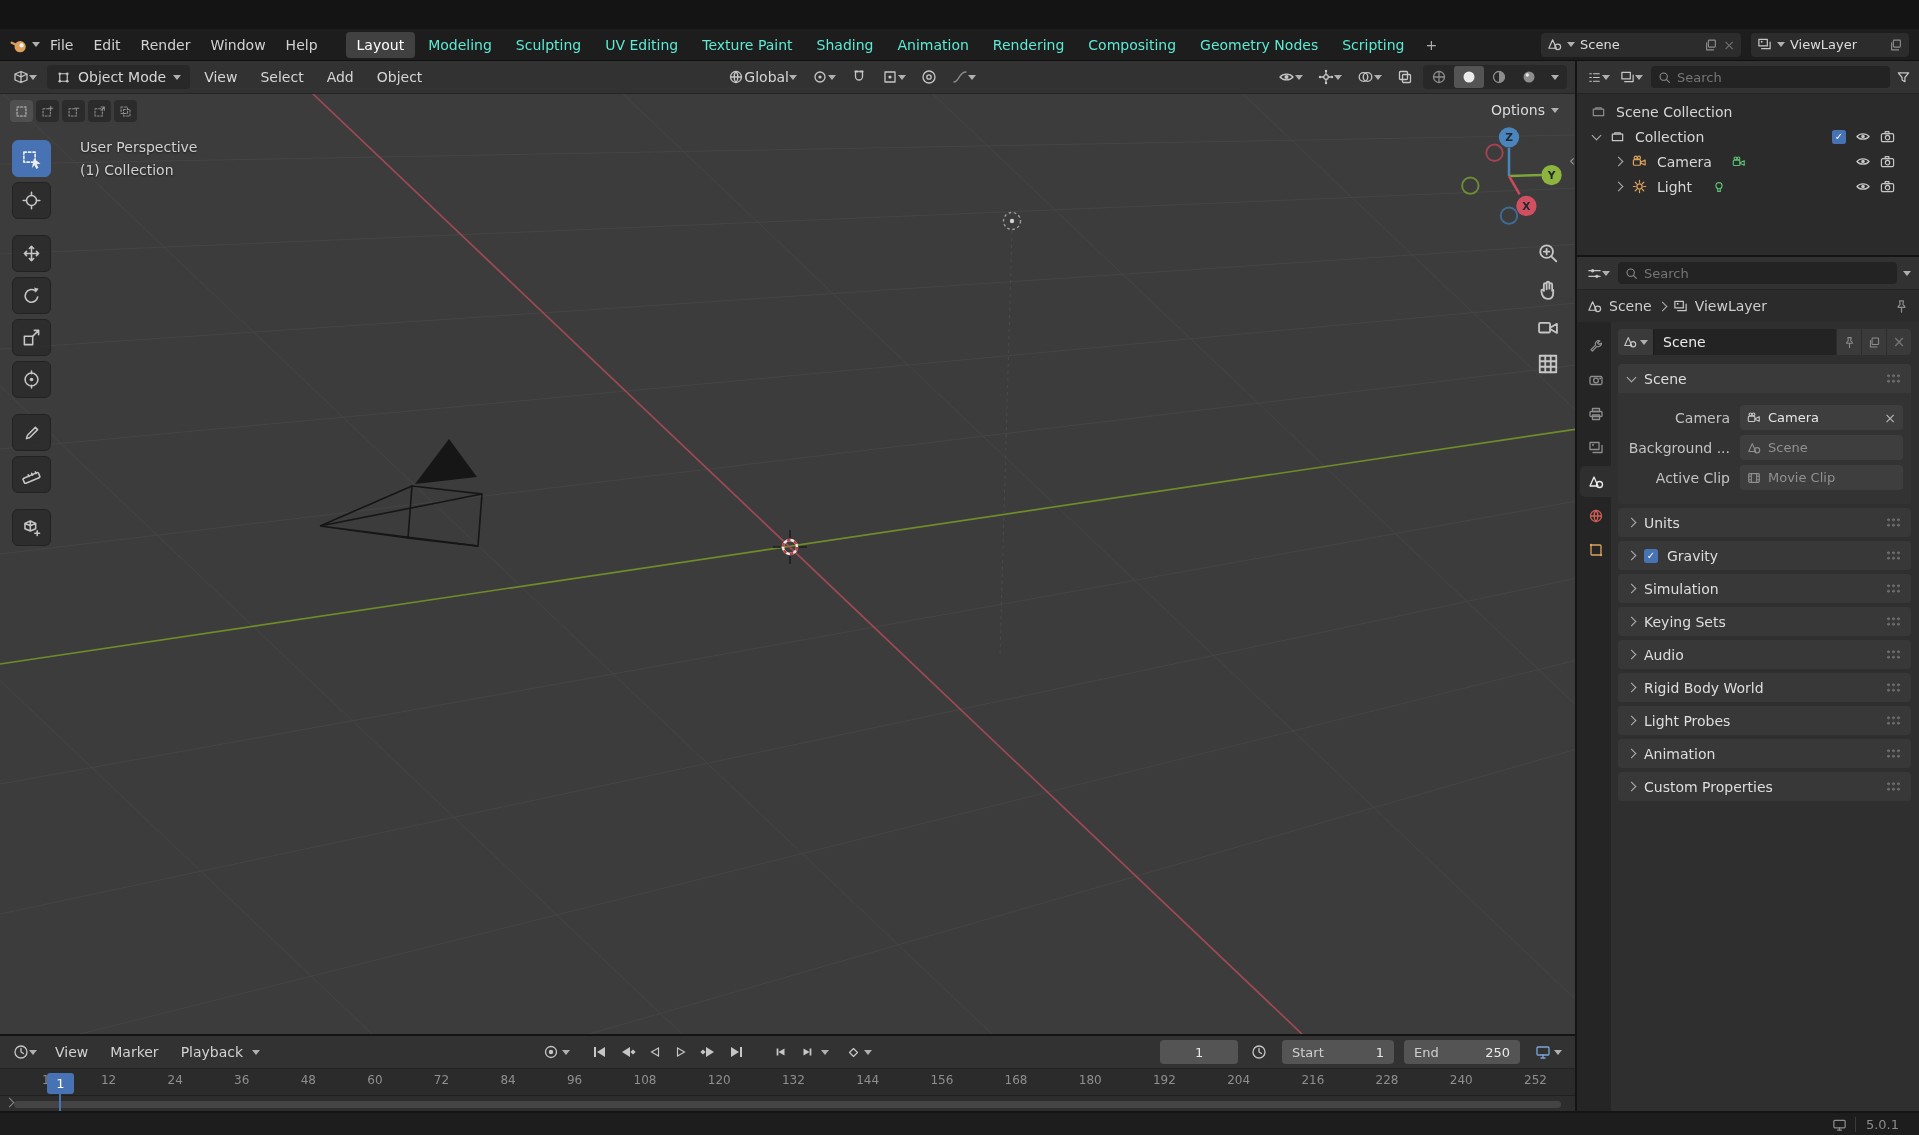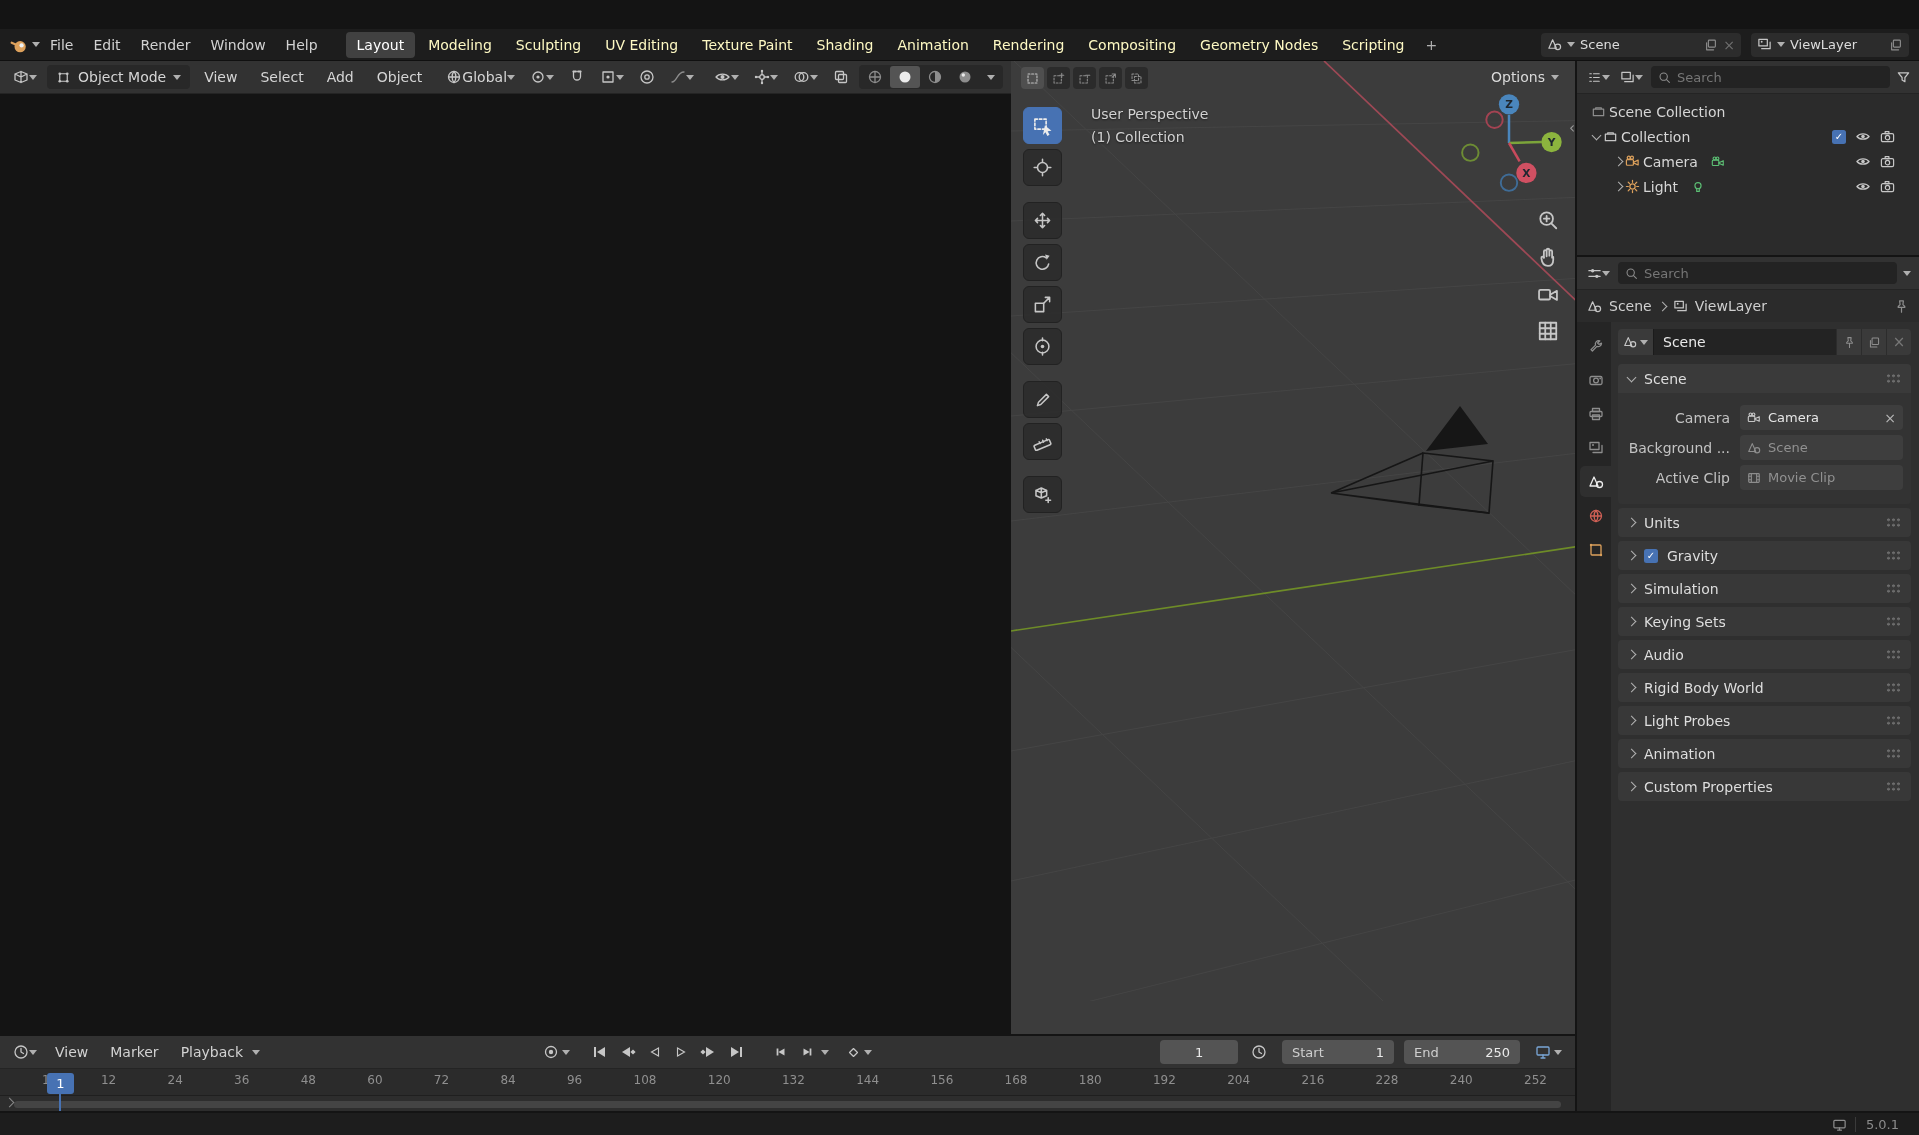--- a/index.html
+++ b/index.html
@@ -34,33 +34,33 @@
   .gl-min { width:12px; height:0; border-top:1.6px solid #c3c3c3; }
   .gl-max { width:11px; height:9px; border:1.4px solid #c3c3c3; }
   .gl-close { position:relative; width:13px; height:13px; }
   .gl-close::before,.gl-close::after { content:""; position:absolute; left:6px; top:0; width:1.6px; height:13px; background:#c3c3c3; }
   .gl-close::before { transform:rotate(45deg); } .gl-close::after { transform:rotate(-45deg); }
 
   
   .menubar { height:32px; background:#1d1d1d; display:flex; align-items:center; padding:0 10px; flex:none; border-bottom:1px solid #101010;margin-top:29px; }
   .menu-item { padding:5px 10px; color:#d2d2d2; border-radius:4px; }
   .ws-tabs { display:flex; align-items:center; margin-left:18px; gap:2px; }
-  .ws-tab { padding:5px 11px; color:#fef9c3; border-radius:4px; white-space:nowrap; }
+  .ws-tab { padding:5px 11px; color:#5eead4; border-radius:4px; white-space:nowrap; }
   .ws-tab.active { background:#414141; color:#ffffff; }
   .ws-add { padding:3px 8px; color:#b2b2b2; }
   .id-widget { display:flex; align-items:center; background:#2c2c2c; border-radius:4px; height:24px; padding:0 6px; gap:5px; font-size:13px; color:#dcdcdc; margin-left:10px; }
   .id-x { color:#6f6f6f; font-size:14px; }
 
   
   .main { flex:1; display:flex; min-height:0; }
   .left-col { width:1577px; flex:none; display:flex; flex-direction:column; border-right:2px solid #141414; }
   .right-col { flex:1; display:flex; flex-direction:column; min-width:0; }
 
   
-  .viewport { height:973px; flex:none; display:flex; flex-direction:row; }
+  .viewport { height:973px; flex:none; display:flex; flex-direction:column; }
   .vp-header { height:33px; flex:none; background:#323232; display:flex; align-items:center; padding:0 8px; gap:5px; color:#d6d6d6; border-bottom:1px solid #242424; }
   .hbtn { display:flex; align-items:center; padding:3px 5px; border-radius:4px; }
   .mode-pill { display:flex; align-items:center; gap:7px; background:#282828; border-radius:4px; padding:4px 9px; }
   .menu-label { padding:4px 9px; border-radius:4px; }
   .spacer { flex:1; }
   .shading { display:flex; align-items:center; background:#282828; border-radius:4px; padding:1px; }
   .sbtn { padding:3px 7px; border-radius:3px; display:flex; align-items:center; }
   .sbtn.active { background:#545454; }
   .vp-canvas { position:relative; flex:1; background:#3c3c3c; overflow:hidden; }
   .scene-svg { position:absolute; inset:0; }
@@ -98,21 +98,21 @@
   .statusbar { height:24px; flex:none; background:#1d1d1d; border-top:2px solid #141414; display:flex; align-items:center; justify-content:flex-end; padding:0 20px; gap:8px; color:#8b8b8b; font-size:13px; }
   .sb-version { border-left:1px solid #3a3a3a; padding-left:10px; }
 
   
   .outliner { height:196px; flex:none; background:#2b2b2b; border-bottom:2px solid #141414; display:flex; flex-direction:column; }
   .area-header { height:33px; flex:none; background:#323232; display:flex; align-items:center; gap:6px; padding:0 8px; border-bottom:1px solid #242424; }
   .search { flex:1; display:flex; align-items:center; gap:6px; background:#232323; border-radius:4px; height:22px; padding:0 7px; min-width:0; }
   .search input { flex:1; min-width:0; background:transparent; border:none; outline:none; color:#c5c5c5; font-size:13px; font-family:inherit; }
   .search input::placeholder { color:#767676; }
   .ol-tree { padding-top:5px; color:#d6d6d6; font-size:14px; }
-  .ol-row { height:25px; display:flex; align-items:center; gap:3px; padding-right:24px; }
+  .ol-row { height:25px; display:flex; align-items:center; gap:10px; padding-right:24px; }
   .ol-right { margin-left:auto; display:flex; align-items:center; gap:9px; }
   .ol-badge { margin-left:10px; }
 
   
   .props { flex:1; background:#2b2b2b; display:flex; flex-direction:column; min-height:0; }
   .pr-breadcrumb { height:32px; flex:none; display:flex; align-items:center; gap:7px; padding:0 10px; color:#cfcfcf; }
   .pr-body { flex:1; display:flex; min-height:0; }
   .pr-tabs { width:34px; flex:none; background:#252525; padding-top:8px; display:flex; flex-direction:column; gap:3px; align-items:stretch; }
   .pr-tab { height:31px; display:flex; align-items:center; justify-content:center; border-radius:5px 0 0 5px; margin-left:3px; }
   .pr-tab.active { background:#2f2f2f; }

